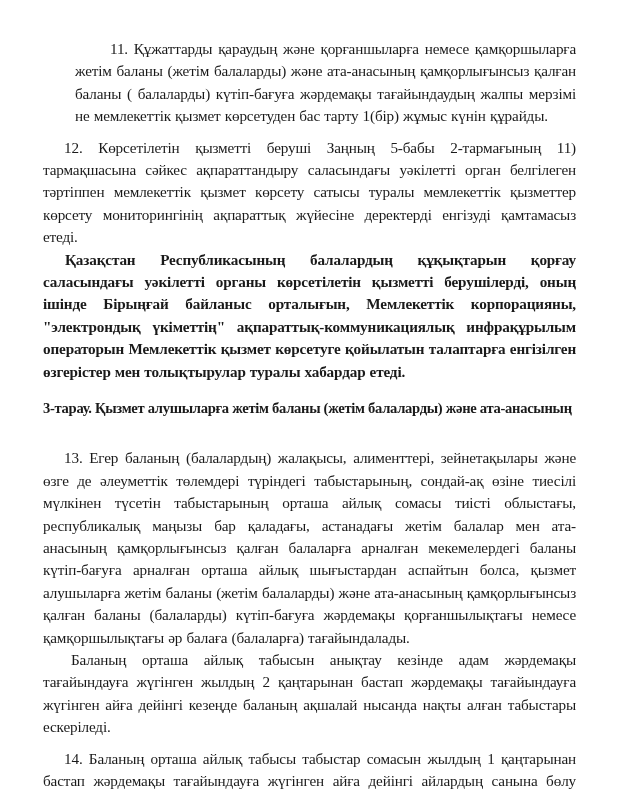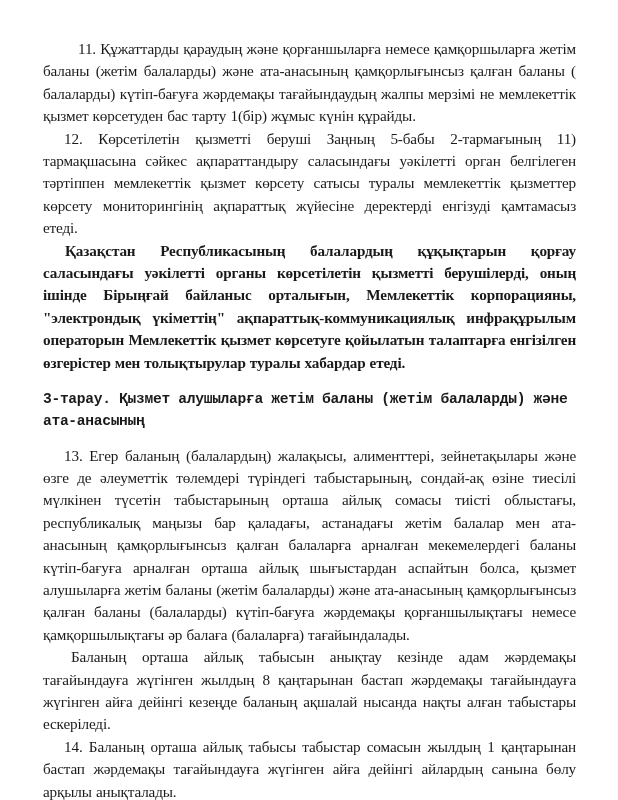--- a/index.html
+++ b/index.html
@@ -23,43 +23,42 @@
     }
     .para {
       margin: 0;
       font-size: 15.2px;
       line-height: 22.4px;
       text-align: justify;
       text-align-last: left;
       letter-spacing: -0.15px;
       word-spacing: 0.5px;
     }
-    .ind-78 { text-indent: 35px; }
-    .ind-64 { text-indent: 21px; }
+    .ind-78 { text-indent: 35px; margin-left: 32px; }
+    .ind-64 { text-indent: 21px; margin-top: 9px; }
     .ind-65 { text-indent: 22px; font-weight: bold; }
     .ind-ext { text-indent: 28px; }
     .heading {
-      margin: 14px 0 12px 0;
+      margin: 14px 0 28px 0;
       font-size: 14.6px;
       line-height: 22.2px;
       font-weight: bold;
       letter-spacing: -0.3px;
       text-align: left;
-      font-family: Liberation Mono, monospace;
     }
   </style>
 </head>
 <body>
 
 <div class="page">
   <p class="para ind-78">11. Құжаттарды қараудың және қорғаншыларға немесе қамқоршыларға жетім баланы (жетім балаларды) және ата-анасының қамқорлығынсыз қалған баланы ( балаларды) күтіп-бағуға жәрдемақы тағайындаудың жалпы мерзімі не мемлекеттік қызмет көрсетуден бас тарту 1(бір) жұмыс күнін құрайды.</p>
   <p class="para ind-64">12. Көрсетілетін қызметті беруші Заңның 5-бабы 2-тармағының 11) тармақшасына сәйкес ақпараттандыру саласындағы уәкілетті орган белгілеген тәртіппен мемлекеттік қызмет көрсету сатысы туралы мемлекеттік қызметтер көрсету мониторингінің ақпараттық жүйесіне деректерді енгізуді қамтамасыз етеді.</p>
   <p class="para ind-65">Қазақстан Республикасының балалардың құқықтарын қорғау саласындағы уәкілетті органы көрсетілетін қызметті берушілерді, оның ішінде Бірыңғай байланыс орталығын, Мемлекеттік корпорацияны, "электрондық үкіметтің" ақпараттық-коммуникациялық инфрақұрылым операторын Мемлекеттік қызмет көрсетуге қойылатын талаптарға енгізілген өзгерістер мен толықтырулар туралы хабардар етеді.</p>
 
   <div class="heading">
     <div>3-тарау. Қызмет алушыларға жетім баланы (жетім балаларды) және ата-анасының</div>
   </div>
 
   <p class="para ind-64">13. Егер баланың (балалардың) жалақысы, алименттері, зейнетақылары және өзге де әлеуметтік төлемдері түріндегі табыстарының, сондай-ақ өзіне тиесілі мүлкінен түсетін табыстарының орташа айлық сомасы тиісті облыстағы, республикалық маңызы бар қаладағы, астанадағы жетім балалар мен ата-анасының қамқорлығынсыз қалған балаларға арналған мекемелердегі баланы күтіп-бағуға арналған орташа айлық шығыстардан аспайтын болса, қызмет алушыларға жетім баланы (жетім балаларды) және ата-анасының қамқорлығынсыз қалған баланы (балаларды) күтіп-бағуға жәрдемақы қорғаншылықтағы немесе қамқоршылықтағы әр балаға (балаларға) тағайындалады.</p>
-  <p class="para ind-ext">Баланың орташа айлық табысын анықтау кезінде адам жәрдемақы тағайындауға жүгінген жылдың 8 қаңтарынан бастап жәрдемақы тағайындауға жүгінген айға дейінгі кезеңде баланың ақшалай нысанда нақты алған табыстары ескеріледі.</p>
+  <p class="para ind-ext">Баланың орташа айлық табысын анықтау кезінде адам жәрдемақы тағайындауға жүгінген жылдың 2 қаңтарынан бастап жәрдемақы тағайындауға жүгінген айға дейінгі кезеңде баланың ақшалай нысанда нақты алған табыстары ескеріледі.</p>
   <p class="para ind-64">14. Баланың орташа айлық табысы табыстар сомасын жылдың 1 қаңтарынан бастап жәрдемақы тағайындауға жүгінген айға дейінгі айлардың санына бөлу арқылы анықталады.</p>
 
 </div>
 
 </body></html>

